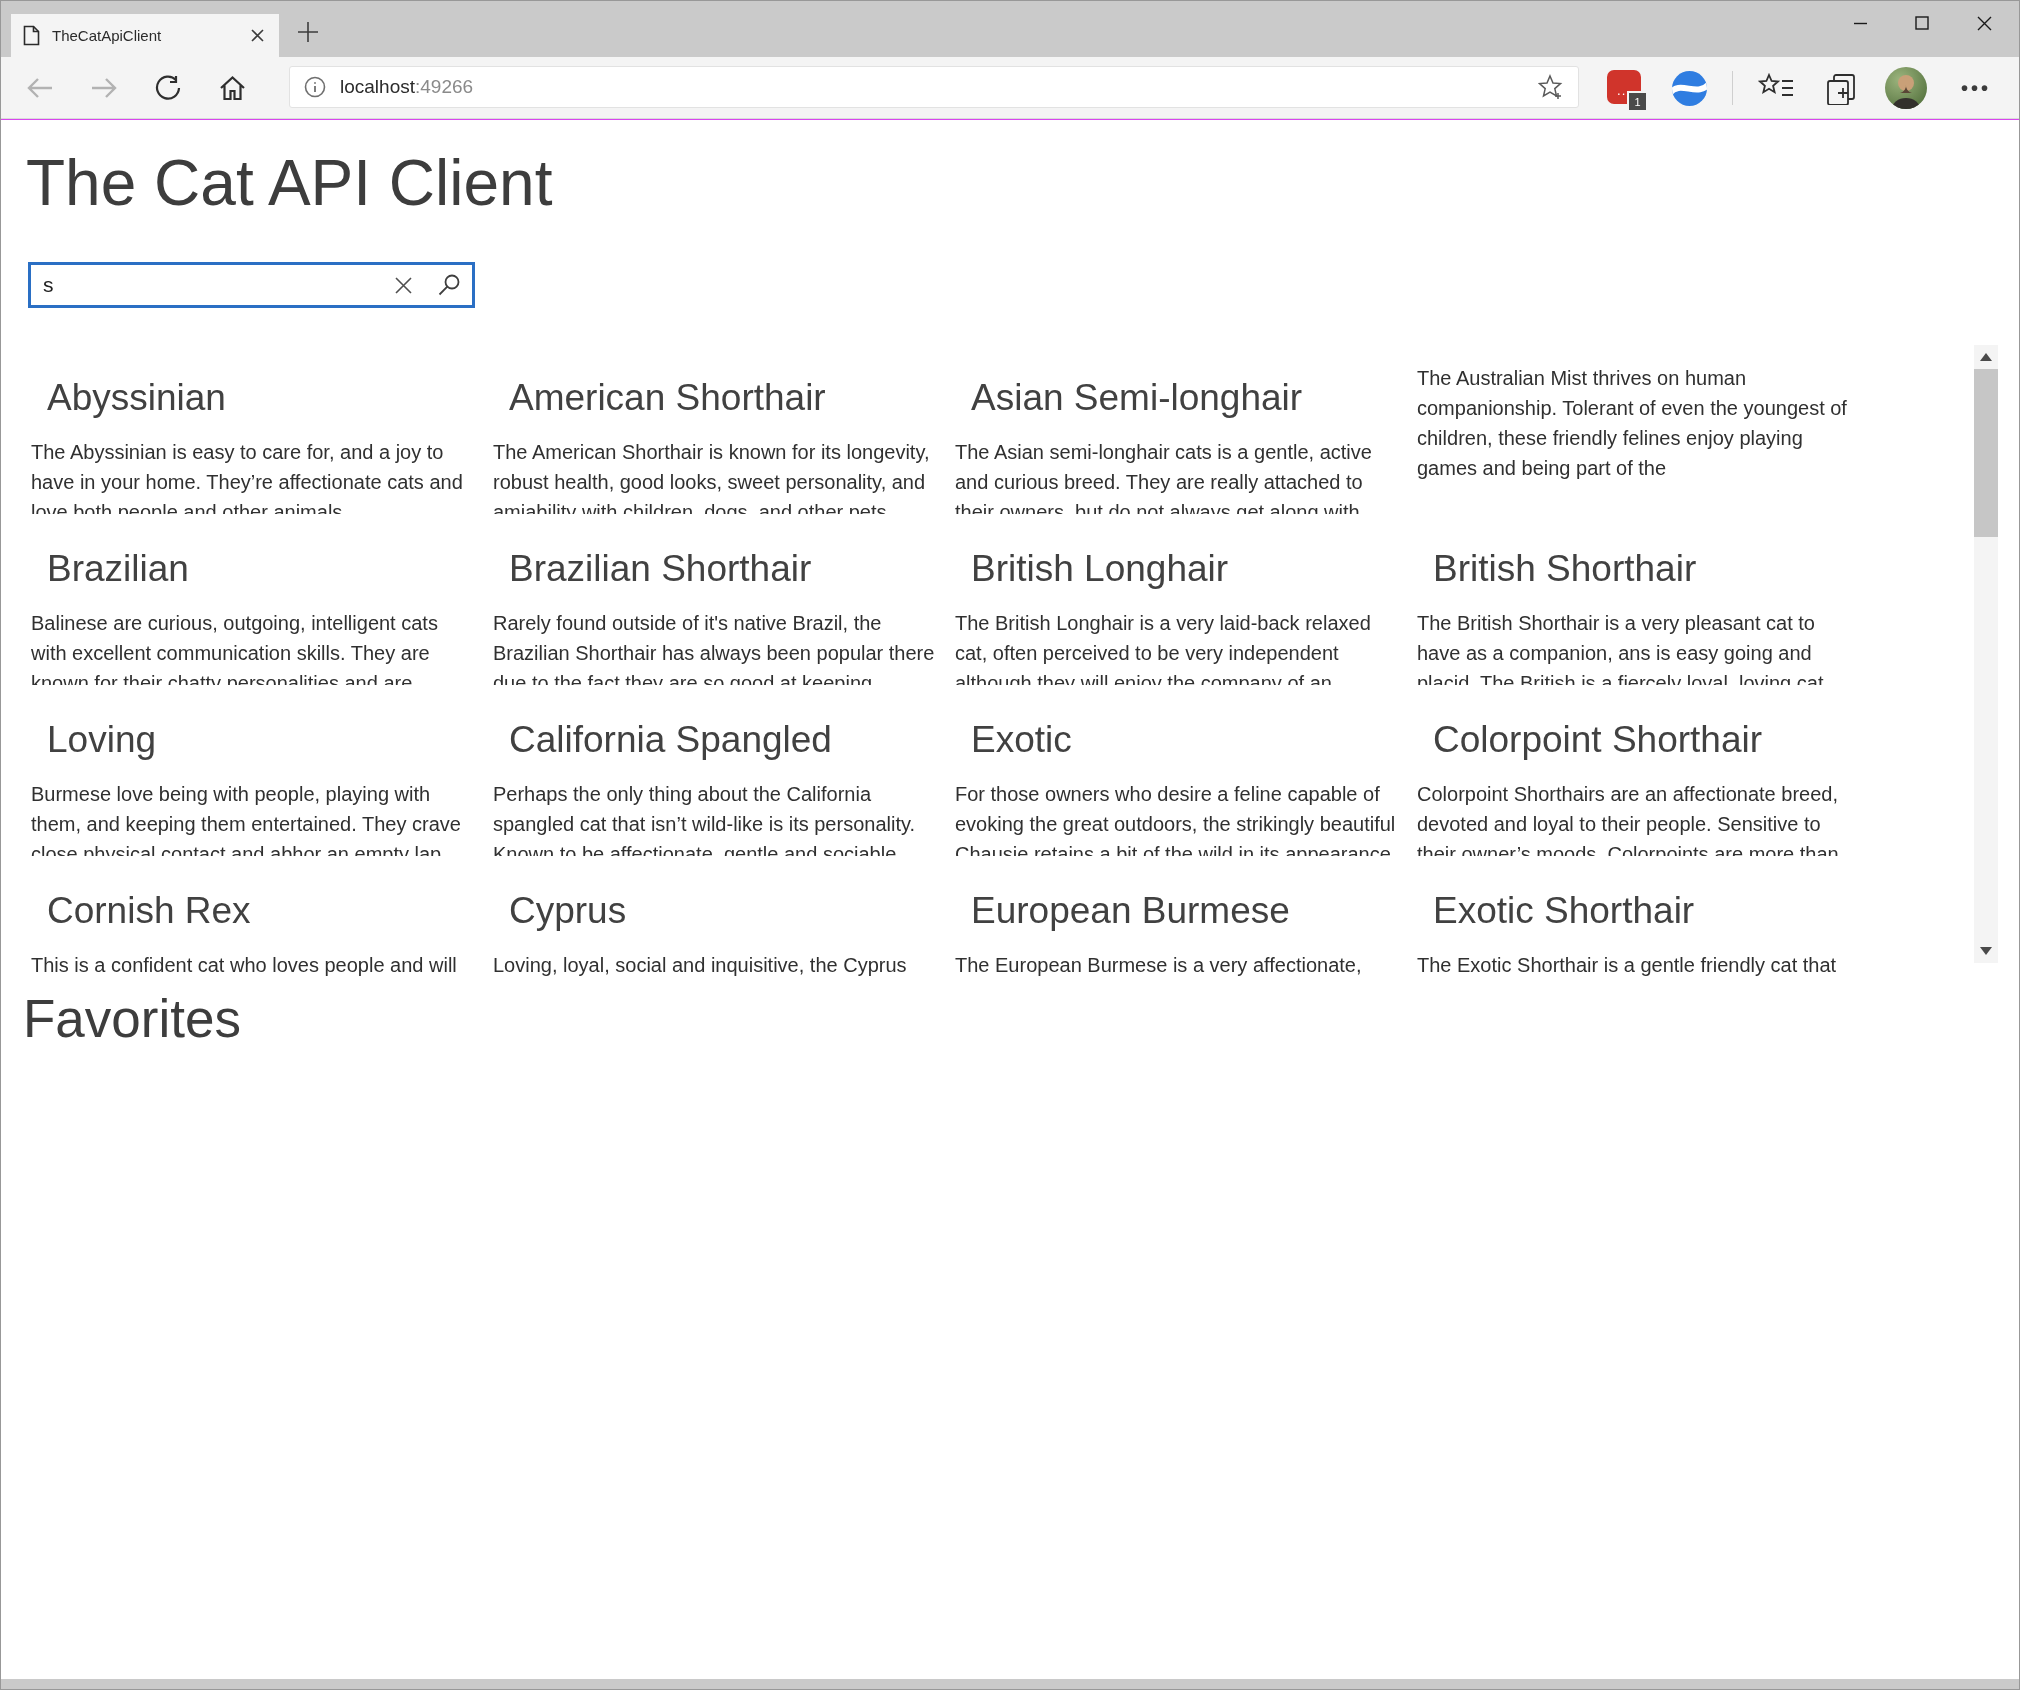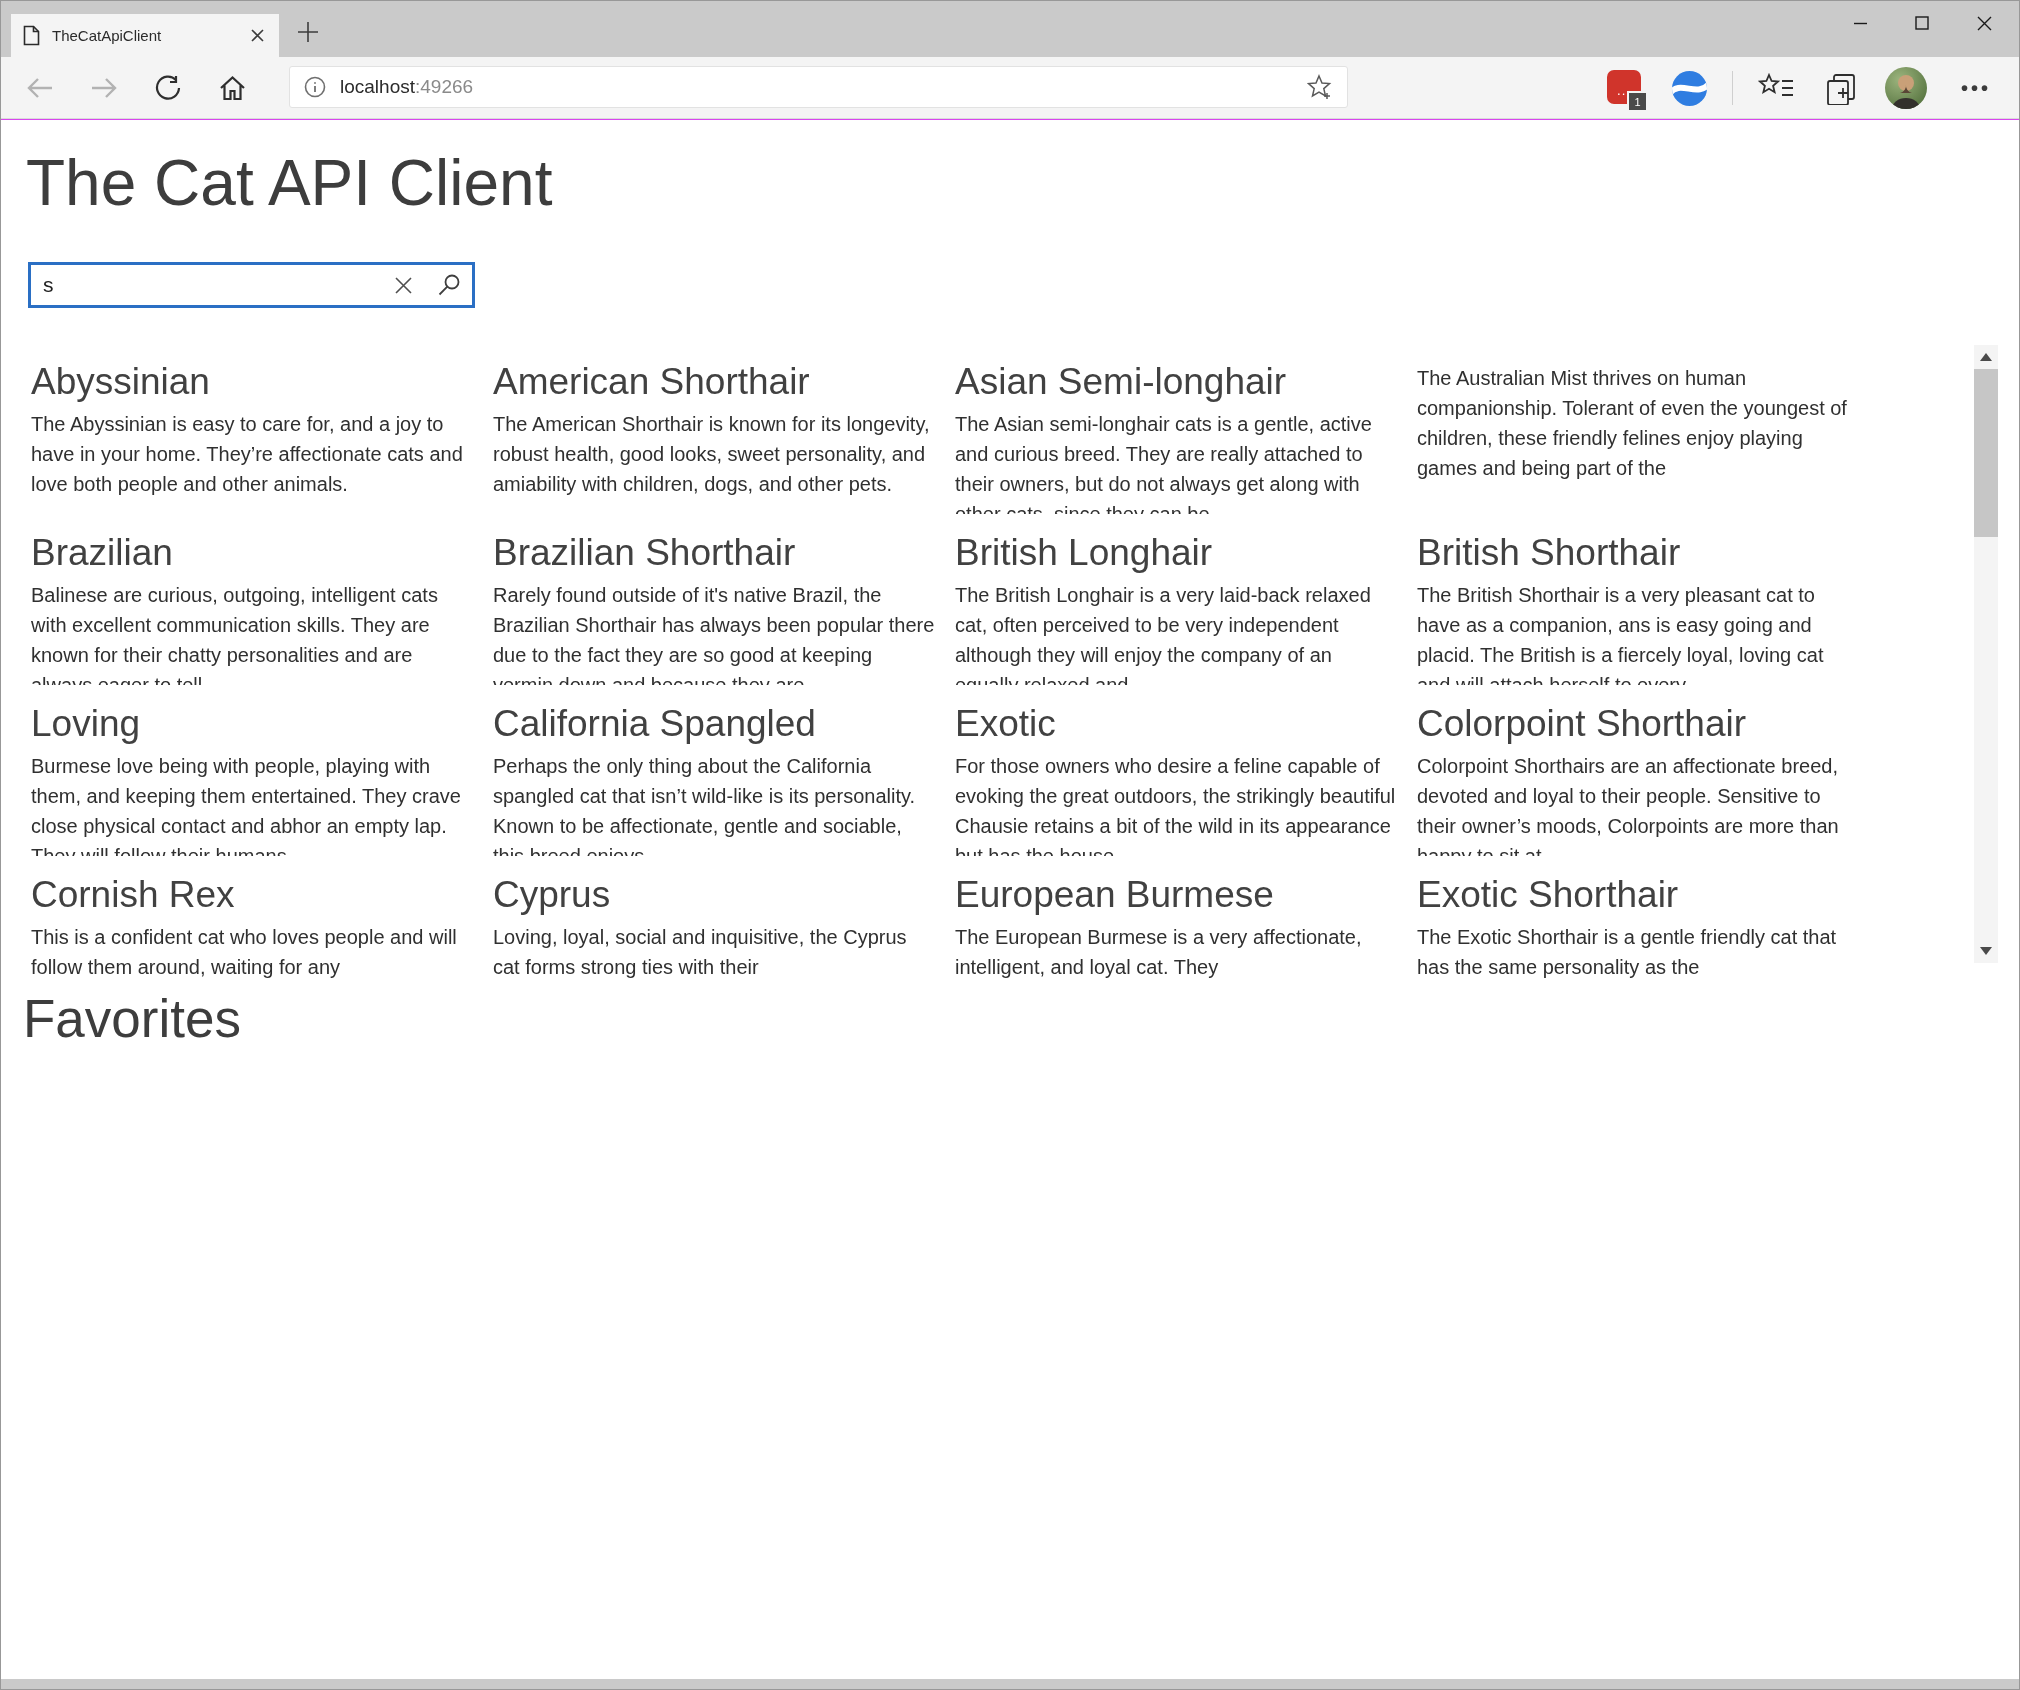--- a/index.html
+++ b/index.html
@@ -12,21 +12,21 @@
   .tab-title{flex:1;font-size:15px;color:#2b2b2b;margin-left:12px;white-space:nowrap;overflow:hidden;}
   .tab-close{width:20px;height:20px;display:flex;align-items:center;justify-content:center;}
   .newtab{position:absolute;left:292px;top:16px;width:30px;height:30px;display:flex;align-items:center;justify-content:center;}
   .win-controls{position:absolute;right:4px;top:0;height:44px;display:flex;}
   .win-btn{width:62px;height:44px;display:flex;align-items:center;justify-content:center;}
 
   
   .toolbar{position:absolute;top:56px;left:0;right:0;height:62px;background:#f4f4f4;border-bottom:1px solid #dadada;box-sizing:border-box;}
   .nav-icons{position:absolute;left:24px;top:0;height:62px;display:flex;align-items:center;gap:34px;}
   .nav-btn{width:30px;height:30px;display:flex;align-items:center;justify-content:center;}
-  .url-bar{position:absolute;left:288px;top:9px;width:1059px;height:42px;background:#fff;border:1px solid #e2e2e2;border-radius:3px;display:flex;align-items:center;padding:0 14px;box-sizing:border-box;}
+  .url-bar{position:absolute;left:288px;top:9px;width:1290px;height:42px;background:#fff;border:1px solid #e2e2e2;border-radius:3px;display:flex;align-items:center;padding:0 14px;box-sizing:border-box;}
   .url-text{font-size:19px;margin-left:14px;}
   .url-host{color:#2b2b2b;}
   .url-port{color:#8a8a8a;}
   .url-spacer{flex:1;}
   .tb-icon{position:absolute;top:0;height:62px;display:flex;align-items:center;justify-content:center;width:44px;}
   .ext-red{position:absolute;left:1606px;top:13px;width:38px;height:36px;}
   .ext-red .tile{width:34px;height:34px;background:#d0342b;border-radius:7px;display:flex;align-items:flex-end;justify-content:center;color:#fff;font-size:13px;letter-spacing:1px;padding-bottom:6px;box-sizing:border-box;}
   .ext-badge{position:absolute;right:-3px;bottom:-6px;width:17px;height:17px;background:#4a4a4a;color:#fff;font-size:11px;display:flex;align-items:center;justify-content:center;border:2px solid #f4f4f4;}
   .divider{position:absolute;left:1731px;top:14px;width:1px;height:34px;background:#cfcfcf;}
   .avatar{position:absolute;left:1884px;top:10px;width:42px;height:42px;border-radius:50%;overflow:hidden;background:radial-gradient(circle at 35% 30%,#9cb47d,#5d7a46 75%);}
@@ -35,21 +35,21 @@
   
   .page{position:absolute;top:119px;left:0;right:0;bottom:10px;background:#fff;}
   .page-title{position:absolute;left:25px;top:28px;margin:0;font-size:64px;font-weight:200;color:#3d3d3d;line-height:1.1;}
   .search{position:absolute;left:27px;top:142px;width:447px;height:46px;border:3px solid #2a6fc4;background:#fff;box-sizing:border-box;display:flex;align-items:center;}
   .search input{border:0;outline:0;flex:1;min-width:0;font-size:21px;padding:0 0 0 12px;color:#222;background:transparent;font-family:inherit;}
   .icon-btn{width:46px;height:100%;display:flex;align-items:center;justify-content:center;background:none;border:0;padding:0;}
 
   .list{position:absolute;top:225px;left:0;right:0;height:640px;overflow:hidden;}
   .grid{position:absolute;left:30px;top:14px;width:1830px;display:grid;grid-template-columns:repeat(4,1fr);column-gap:18px;row-gap:16px;}
   .card{height:155px;overflow:hidden;}
-  .card h3{margin:0;font-size:37px;font-weight:300;color:#414141;line-height:46px;white-space:nowrap;}
+  .card h3{margin:16px;font-size:37px;font-weight:300;color:#414141;line-height:46px;white-space:nowrap;}
   .card p{margin:4px 0 0;font-size:20px;line-height:30px;color:#303030;}
 
   .scrollbar{position:absolute;right:21px;top:0;width:24px;height:618px;background:#f4f4f4;}
   .sb-arrow{position:absolute;left:6px;width:0;height:0;border-left:6px solid transparent;border-right:6px solid transparent;}
   .sb-up{top:8px;border-bottom:8px solid #4a4a4a;}
   .sb-down{bottom:8px;border-top:8px solid #4a4a4a;}
   .sb-thumb{position:absolute;left:0;top:24px;width:24px;height:168px;background:#c6c6c6;}
 
   .favorites-title{position:absolute;left:22px;top:868px;margin:0;font-size:53px;font-weight:200;color:#3d3d3d;}
 

